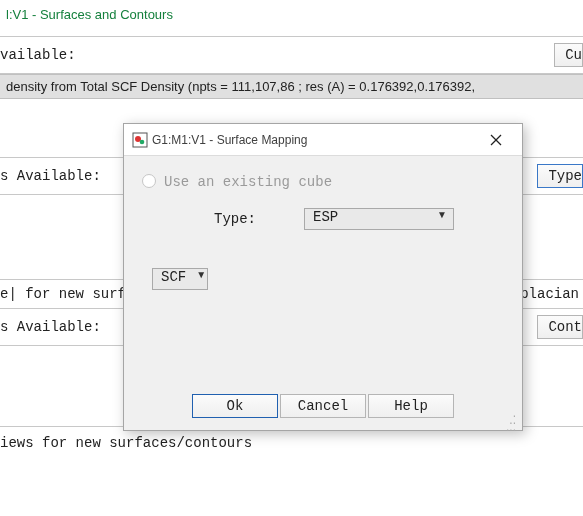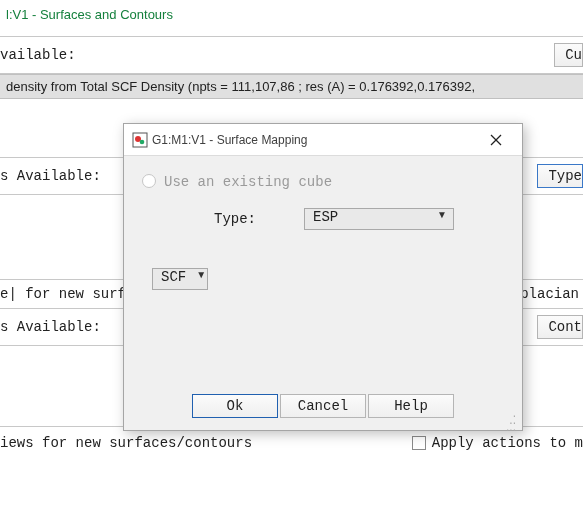--- a/index.html
+++ b/index.html
@@ -168,24 +168,20 @@
       <span class="btn right-edge">
         <span class="mono">Cont</span>
       </span>
     </div>
 
     <div style="height:62px;"></div>
     <div class="hr"></div>
 
     <div class="bottom-row">
       <span class="mono">iews for new surfaces/contours</span>
-      <span style="display:flex; align-items:center;">
-        <span class="chk"></span>
-        <span class="mono">Apply actions to m</span>
-      </span>
     </div>
   </div>
 
   <div class="modal">
     <div class="modal-titlebar">
       <span class="app-icon">
         <svg width="16" height="16" viewBox="0 0 16 16">
           <rect x="1" y="1" width="14" height="14" fill="#fff" stroke="#555" stroke-width="1"></rect>
           <circle cx="6" cy="7" r="3" fill="#d33"></circle>
           <circle cx="10" cy="10" r="2.3" fill="#2a6"></circle>

